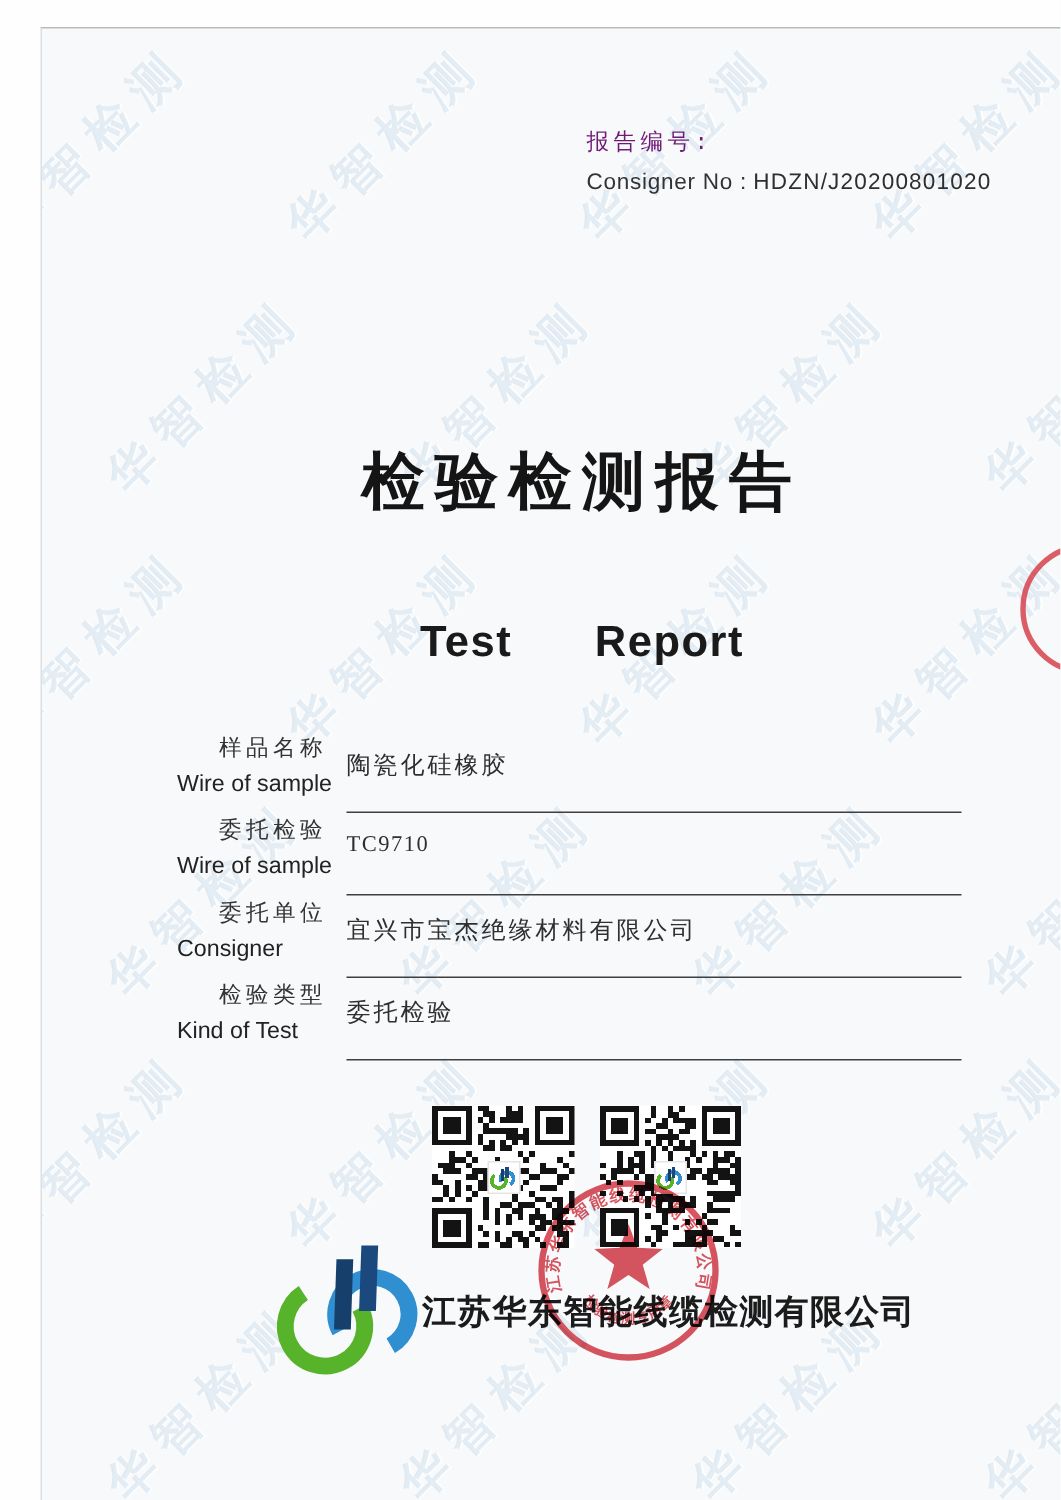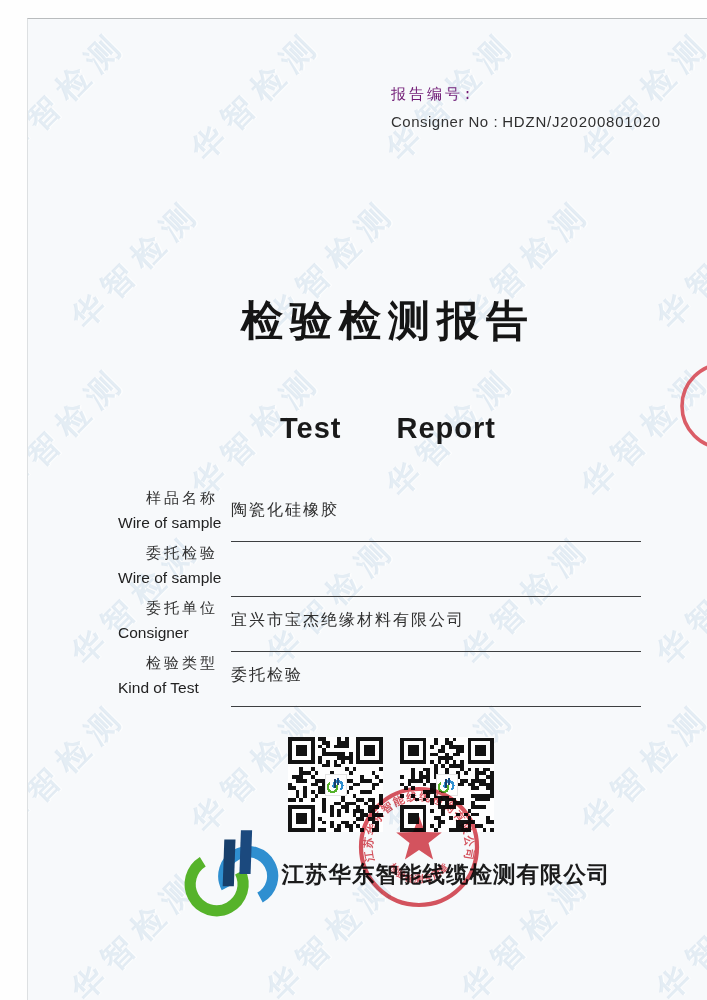--- a/index.html
+++ b/index.html
@@ -122,20 +122,21 @@
 
     <div class="row" style="top:470px">
       <div class="lab-cn">样品名称</div>
       <div class="lab-en">Wire of sample</div>
       <div class="val">陶瓷化硅橡胶</div>
       <div class="line"></div>
     </div>
     <div class="row" style="top:525px">
       <div class="lab-cn">委托检验</div>
       <div class="lab-en">Wire of sample</div>
+      <div class="val" style="font-size:15px;letter-spacing:1px;">TC9710</div>
       <div class="line"></div>
     </div>
     <div class="row" style="top:580px">
       <div class="lab-cn">委托单位</div>
       <div class="lab-en">Consigner</div>
       <div class="val">宜兴市宝杰绝缘材料有限公司</div>
       <div class="line"></div>
     </div>
     <div class="row" style="top:635px">
       <div class="lab-cn">检验类型</div>

